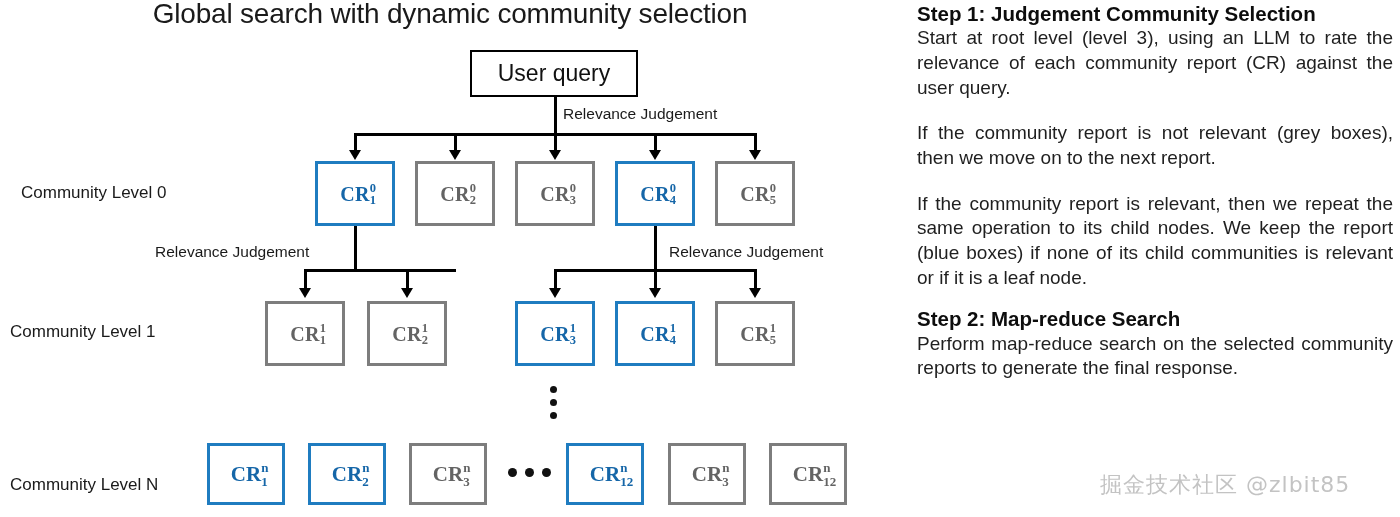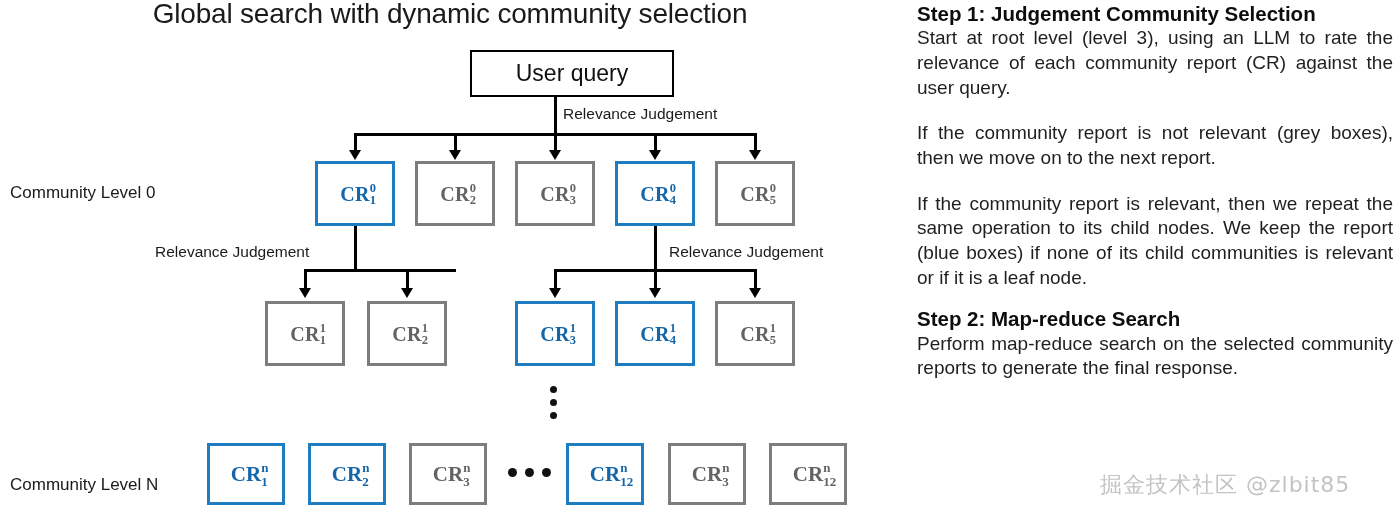--- a/index.html
+++ b/index.html
@@ -125,41 +125,41 @@
 </style>
 </head>
 <body>
 
 <div id="root">
 
   <div id="diagram">
 
     <div class="diagram-title">Global search with dynamic community selection</div>
 
-    <div class="query-box" style="left:470px;top:50px;width:204px;height:47px;">
+    <div class="query-box" style="left:470px;top:50px;width:168px;height:47px;">
       <span>User query</span>
     </div>
 
     <div class="vline" style="left:554px;top:97px;height:38px;"></div>
     <div class="hline" style="left:354px;top:133px;width:402px;"></div>
 
     <div class="vline" style="left:354px;top:133px;height:20px;"></div>
     <div class="arrowhead" style="left:349px;top:150px;"></div>
     <div class="vline" style="left:454px;top:133px;height:20px;"></div>
     <div class="arrowhead" style="left:449px;top:150px;"></div>
     <div class="vline" style="left:554px;top:133px;height:20px;"></div>
     <div class="arrowhead" style="left:549px;top:150px;"></div>
     <div class="vline" style="left:654px;top:133px;height:20px;"></div>
     <div class="arrowhead" style="left:649px;top:150px;"></div>
     <div class="vline" style="left:754px;top:133px;height:20px;"></div>
     <div class="arrowhead" style="left:749px;top:150px;"></div>
 
     <div class="edge-label" style="left:563px;top:105px;">Relevance Judgement</div>
 
-    <div class="level-label" style="left:10px;top:183px;">Community Level 0</div>
+    <div class="level-label" style="left:21px;top:183px;">Community Level 0</div>
 
     <div class="cr-box blue" style="left:315px;top:161px;width:80px;height:65px;">
       <span class="cr-label">
         <span class="base">CR</span><span class="sup">0</span><span class="sub">1</span>
       </span>
     </div>
     <div class="cr-box grey" style="left:415px;top:161px;width:80px;height:65px;">
       <span class="cr-label">
         <span class="base">CR</span><span class="sup">0</span><span class="sub">2</span>
       </span>
@@ -193,20 +193,21 @@
     <div class="hline" style="left:554px;top:269px;width:202px;"></div>
     <div class="vline" style="left:554px;top:269px;height:22px;"></div>
     <div class="arrowhead" style="left:549px;top:288px;"></div>
     <div class="vline" style="left:654px;top:269px;height:22px;"></div>
     <div class="arrowhead" style="left:649px;top:288px;"></div>
     <div class="vline" style="left:754px;top:269px;height:22px;"></div>
     <div class="arrowhead" style="left:749px;top:288px;"></div>
 
     <div class="edge-label" style="left:669px;top:243px;">Relevance Judgement</div>
 
+    <div class="level-label" style="left:10px;top:322px;">Community Level 1</div>
 
     <div class="cr-box grey" style="left:265px;top:301px;width:80px;height:65px;">
       <span class="cr-label">
         <span class="base">CR</span><span class="sup">1</span><span class="sub">1</span>
       </span>
     </div>
     <div class="cr-box grey" style="left:367px;top:301px;width:80px;height:65px;">
       <span class="cr-label">
         <span class="base">CR</span><span class="sup">1</span><span class="sub">2</span>
       </span>

